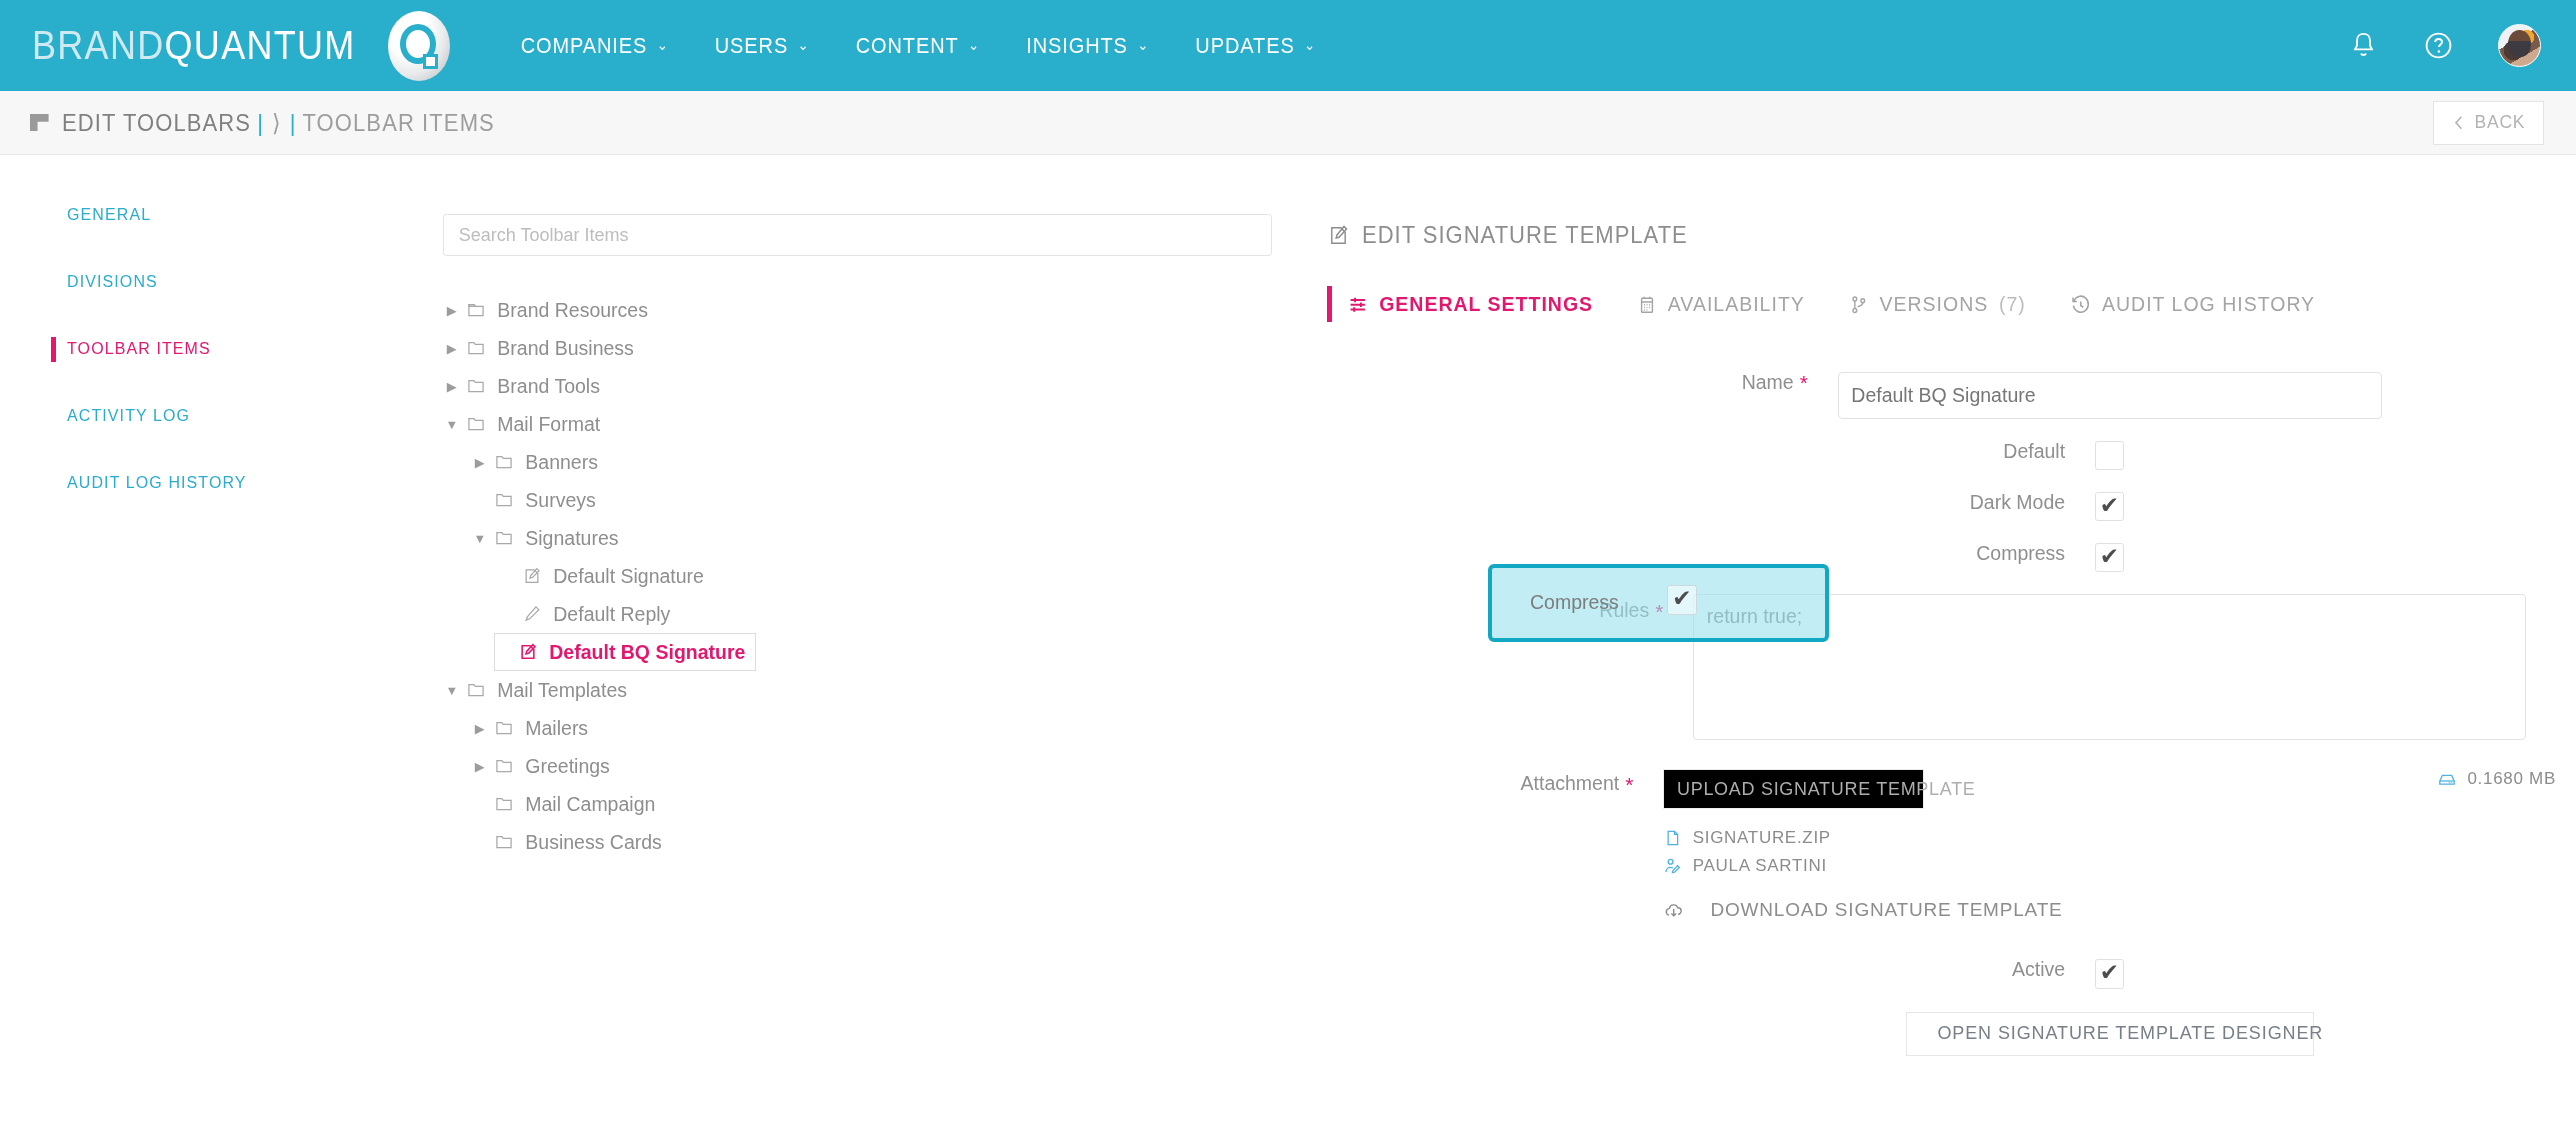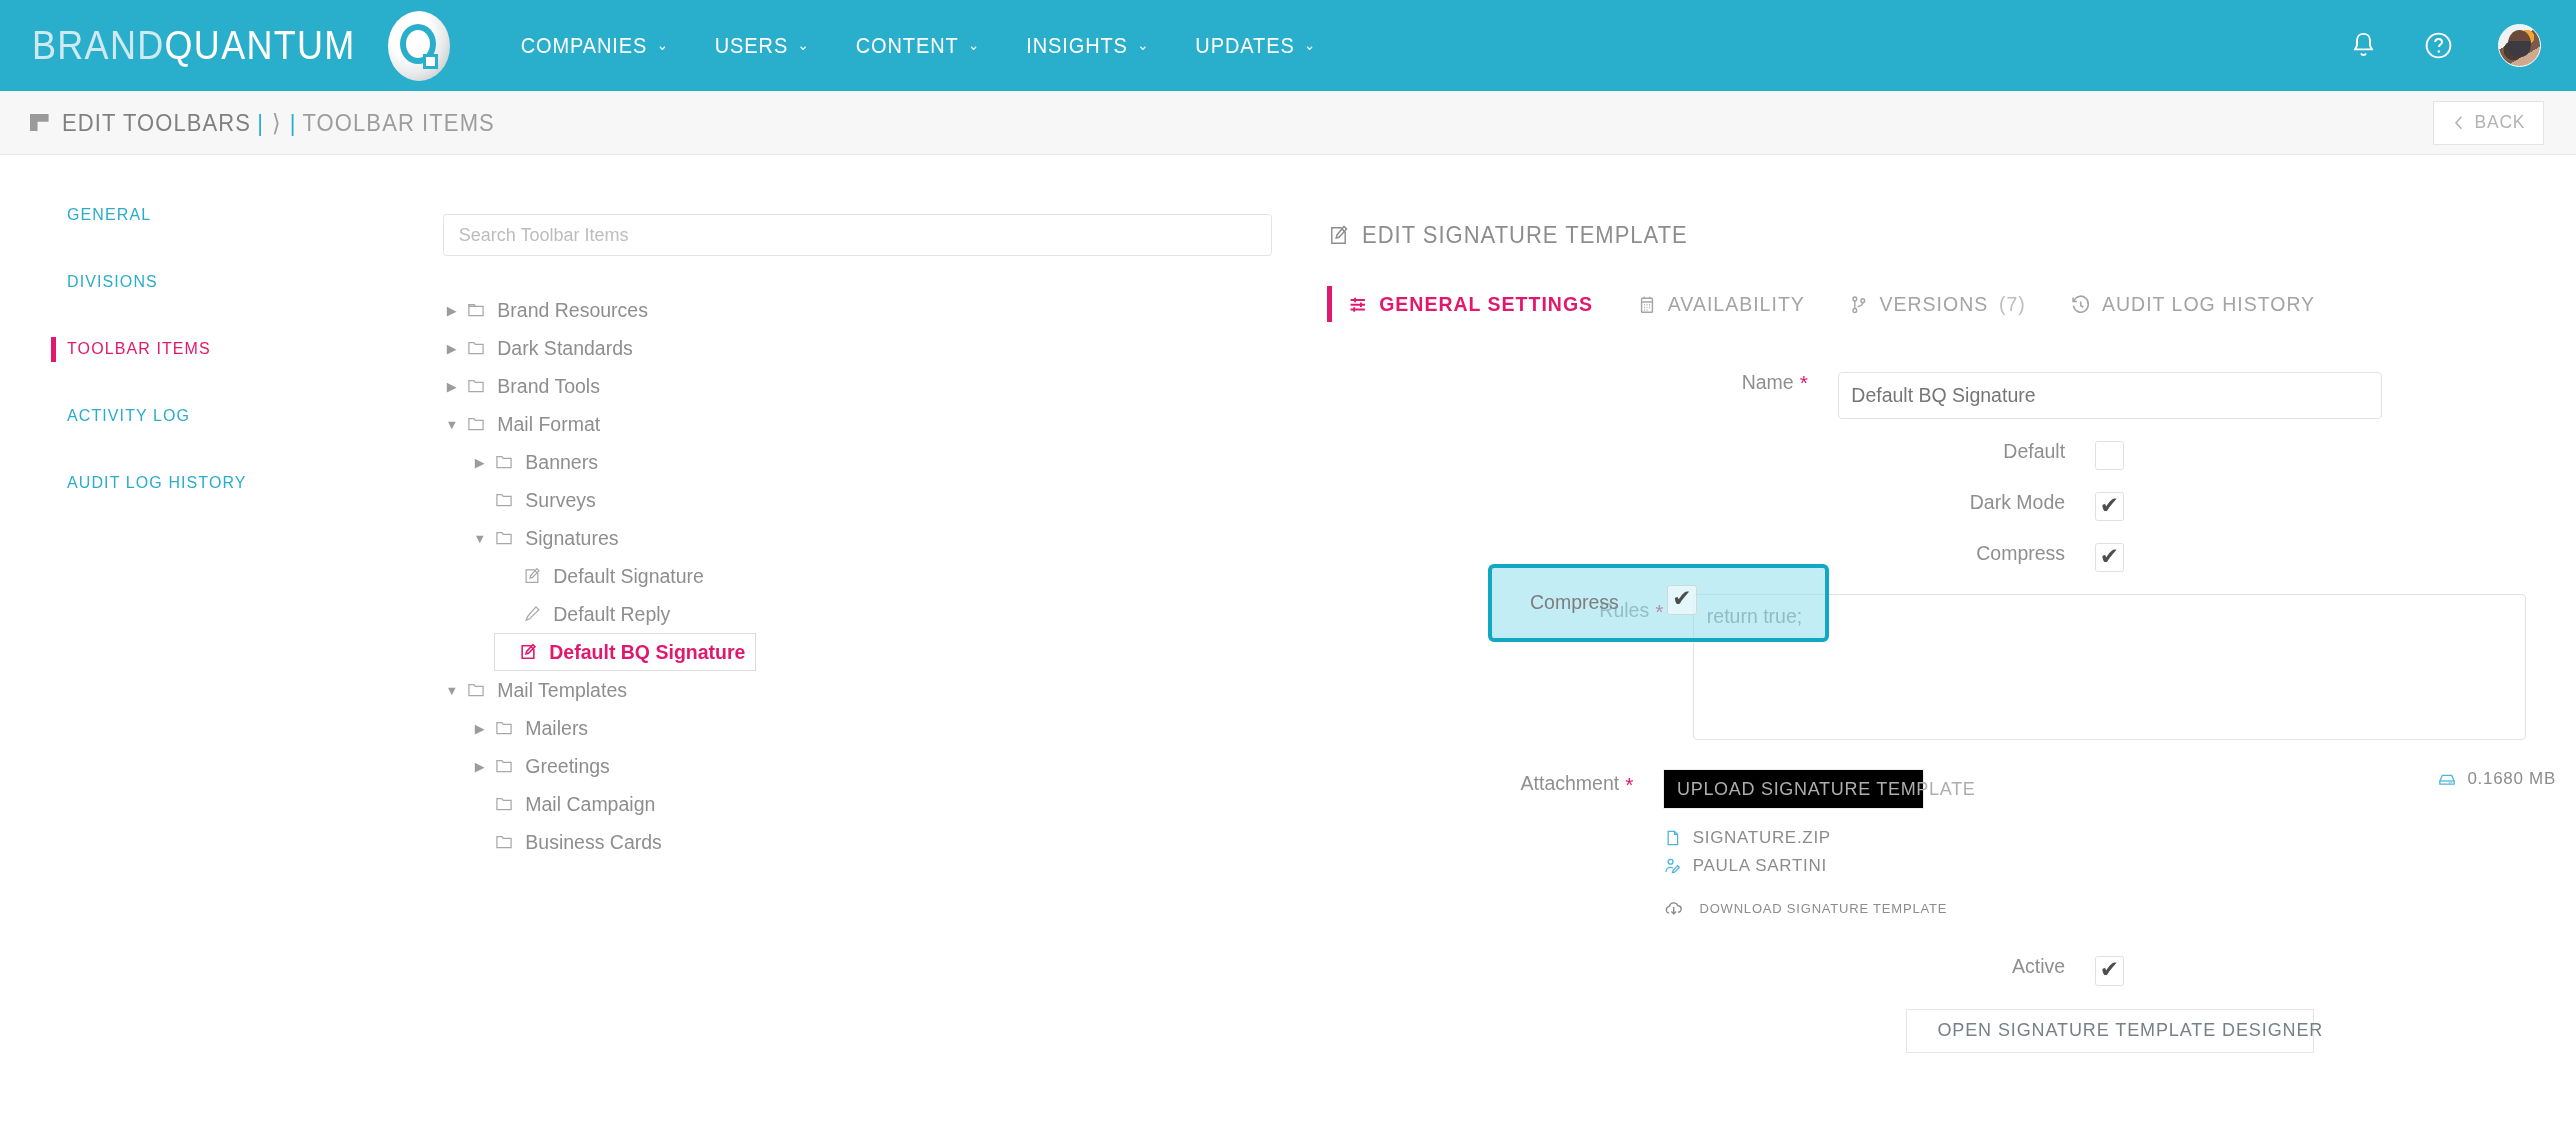--- a/index.html
+++ b/index.html
@@ -202,22 +202,22 @@
     white-space:nowrap;
   }
   #attach-meta { margin-top:14.8px; }
   .meta-line {
     display:flex; align-items:center; gap:10.7px;
     font-size:17px; letter-spacing:0.7px; color:#8c8c8c;
     height:28px; white-space:nowrap;
   }
   .meta-ico { width:19px; height:20px; flex:0 0 auto; }
   #download-link {
-    display:flex; align-items:center; gap:15px; margin-top:19px;
-    font-size:13px; letter-spacing:0.8px; color:#8c8c8c; cursor:pointer;
+    display:flex; align-items:center; gap:26px; margin-top:19px;
+    font-size:19px; letter-spacing:0.8px; color:#8c8c8c; cursor:pointer;
     white-space:nowrap;
   }
   #filesize {
     position:absolute; right:0; top:0;
     display:flex; align-items:center; gap:10.7px;
     font-size:17px; letter-spacing:0.7px; color:#8c8c8c; white-space:nowrap;
   }
   #designer-btn {
     height:44px; border:0.7px solid #e6e6e6; background:#ffffff;
     display:flex; align-items:center; gap:13.4px; padding:0 17.5px;
@@ -342,21 +342,21 @@
           <path d="M3.5 5.5h6l1.6 2.2h9.4v11H3.5z"></path>
         </svg>
       <span class="tree-lbl">Brand Resources</span>
     </div>
 
     <div class="tree-row" style="padding-left:0px">
       <span class="twisty">▶</span>
       <svg class="tree-ico" viewBox="0 0 24 24" fill="none" stroke="#a8a8a8" stroke-width="1.5">
           <path d="M3.5 5.5h6l1.6 2.2h9.4v11H3.5z"></path>
         </svg>
-      <span class="tree-lbl">Dark Standards</span>
+      <span class="tree-lbl">Brand Business</span>
     </div>
 
     <div class="tree-row" style="padding-left:0px">
       <span class="twisty">▶</span>
       <svg class="tree-ico" viewBox="0 0 24 24" fill="none" stroke="#a8a8a8" stroke-width="1.5">
           <path d="M3.5 5.5h6l1.6 2.2h9.4v11H3.5z"></path>
         </svg>
       <span class="tree-lbl">Brand Tools</span>
     </div>
 

